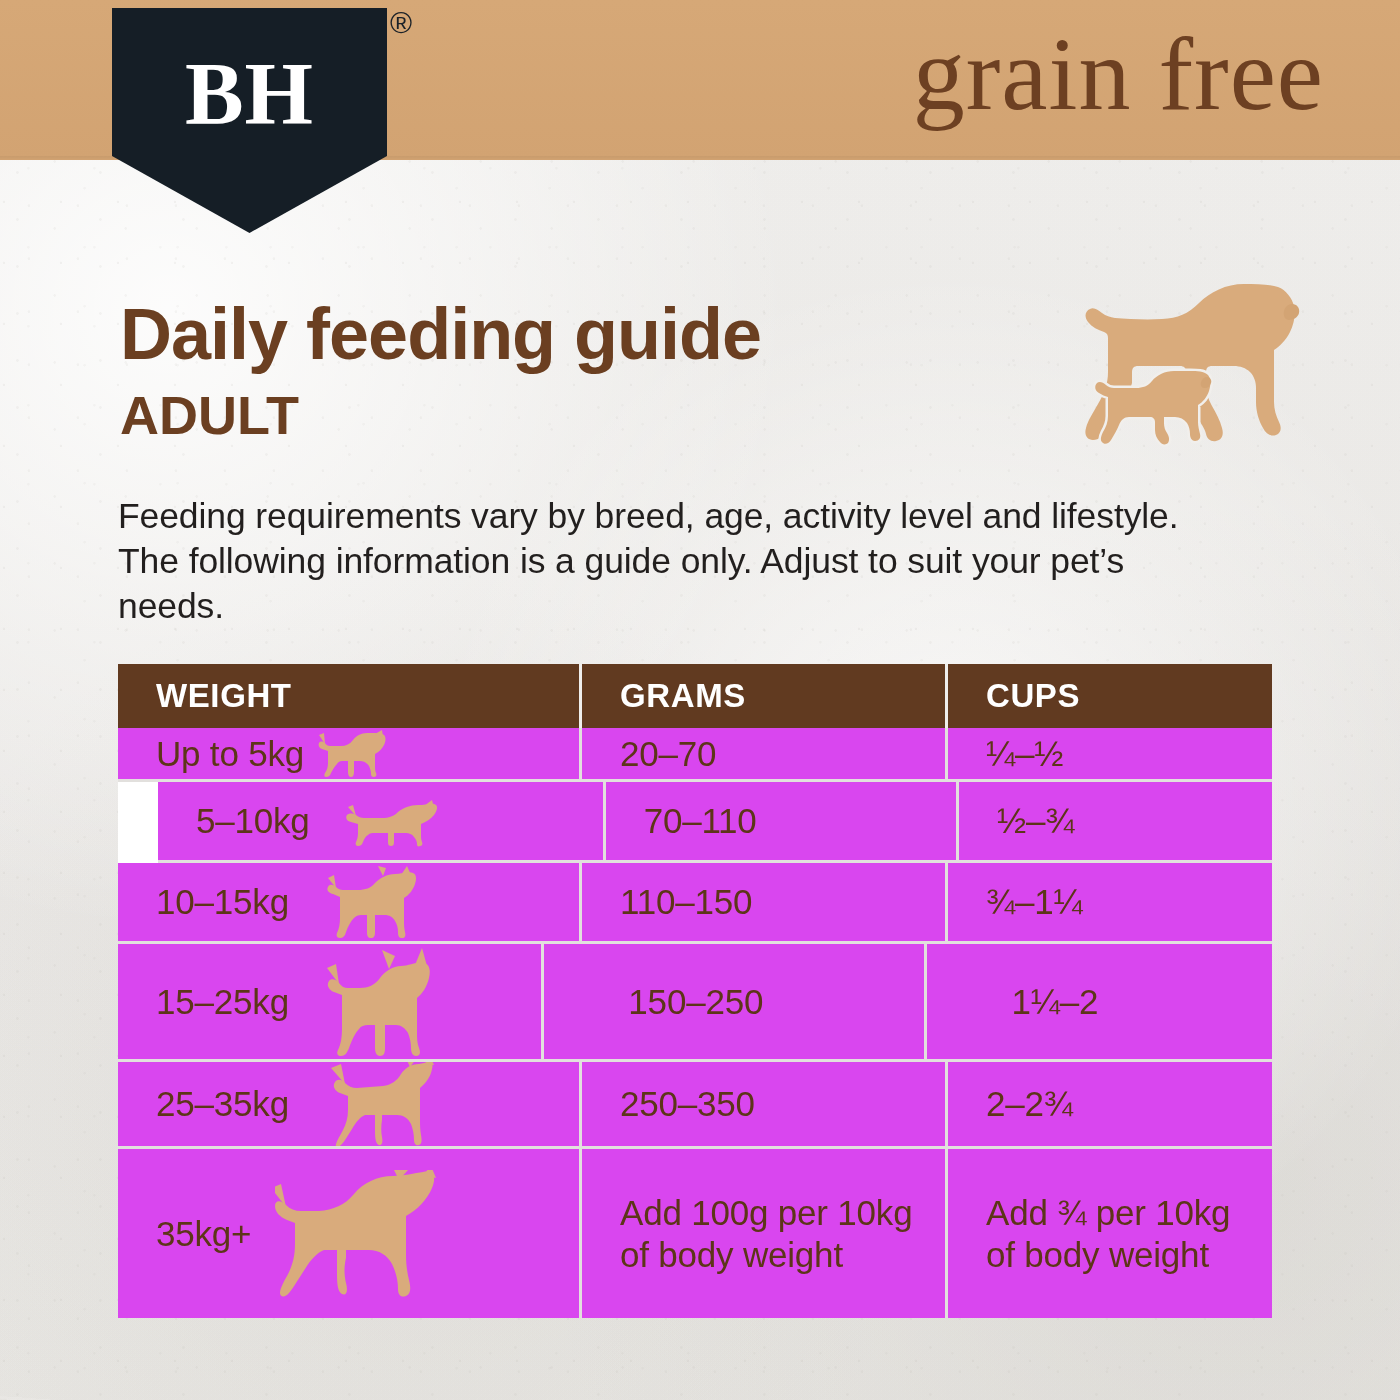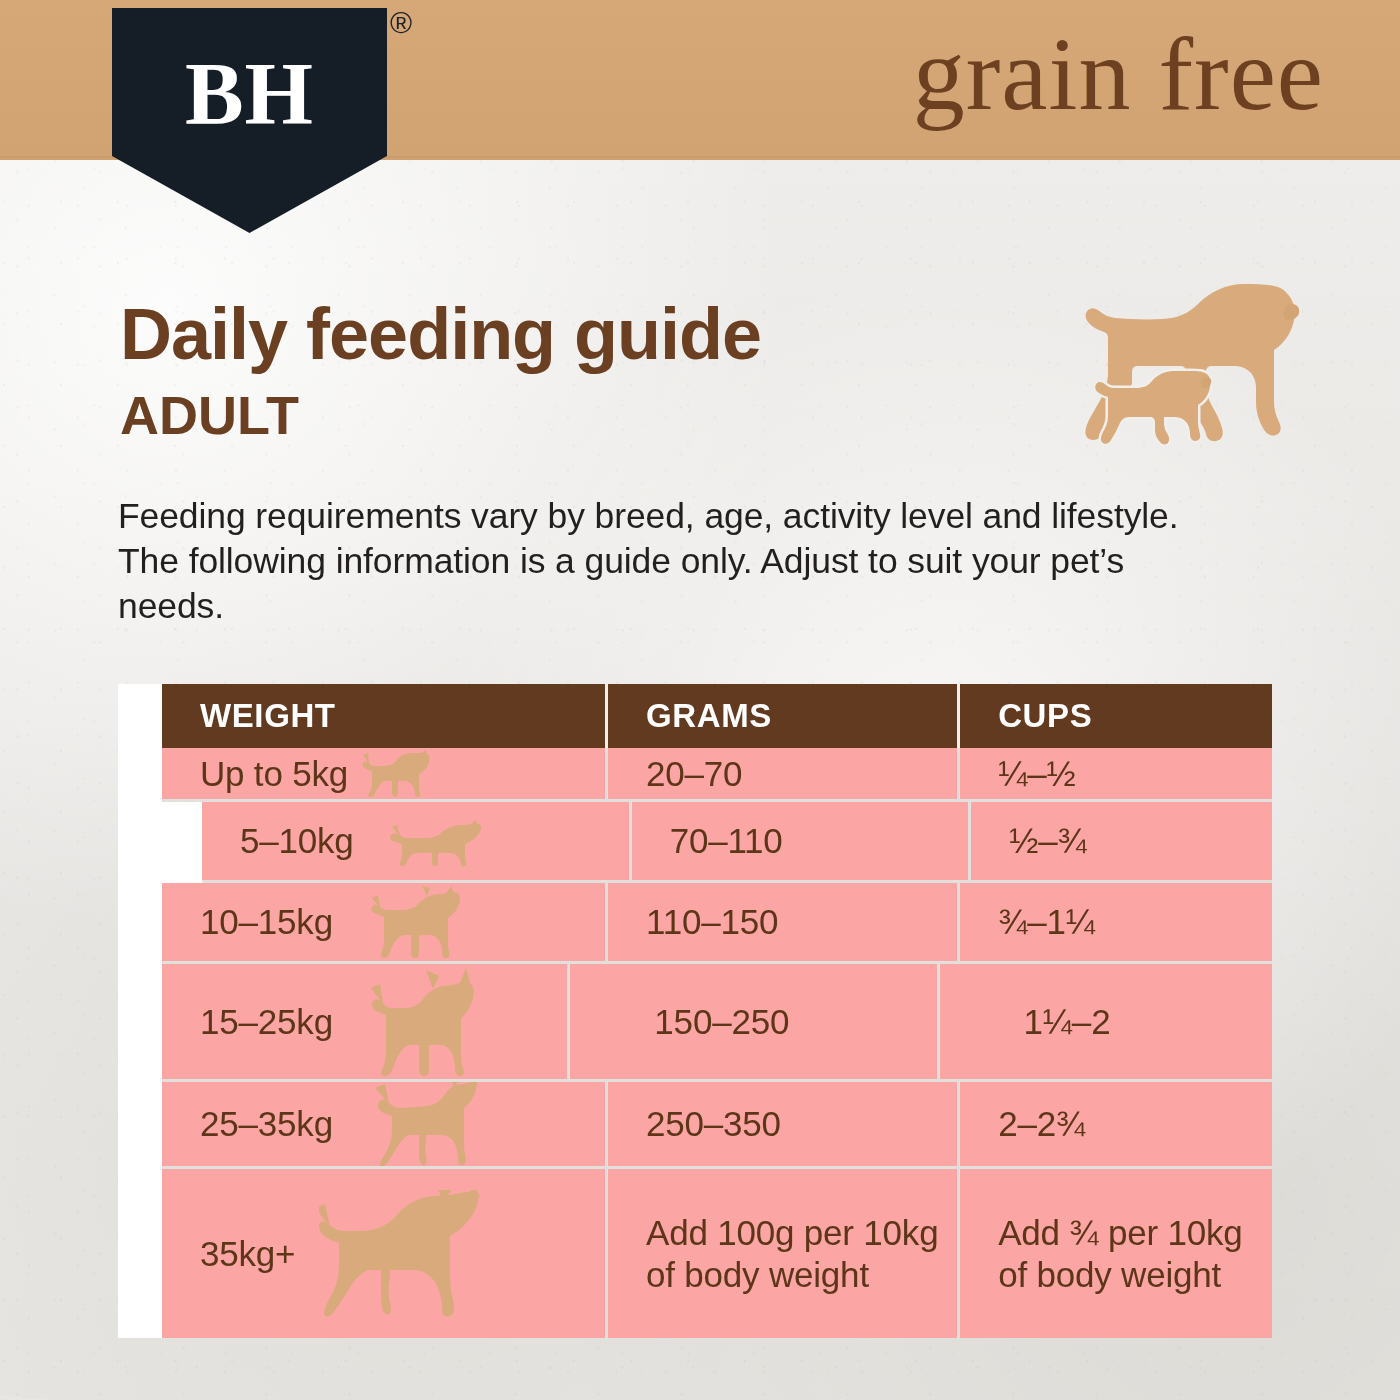--- a/index.html
+++ b/index.html
@@ -153,31 +153,30 @@
     top: 276px;
     left: 1058px;
     width: 250px;
     height: 175px;
   }
 
   
   .table {
     position: absolute;
     left: 118px;
-    top: 684px;
+    top: 664px;
     width: 1154px;
     background: #ffffff;
     box-sizing: border-box;
-    padding-left: 44px;
   }
   .trow {
     display: flex;
     box-sizing: border-box;
     border-bottom: 3px solid #e2e0dd;
-    background: #fca5a5;
+    background: #d946ef;
   }
   .trow:last-child { border-bottom: none; justify-content: space-between; }
   .trow.header-row {
     background: #613a20;
     border-bottom: none;
     height: 64px;
   }
   .cell {
     box-sizing: border-box;
     position: relative;

